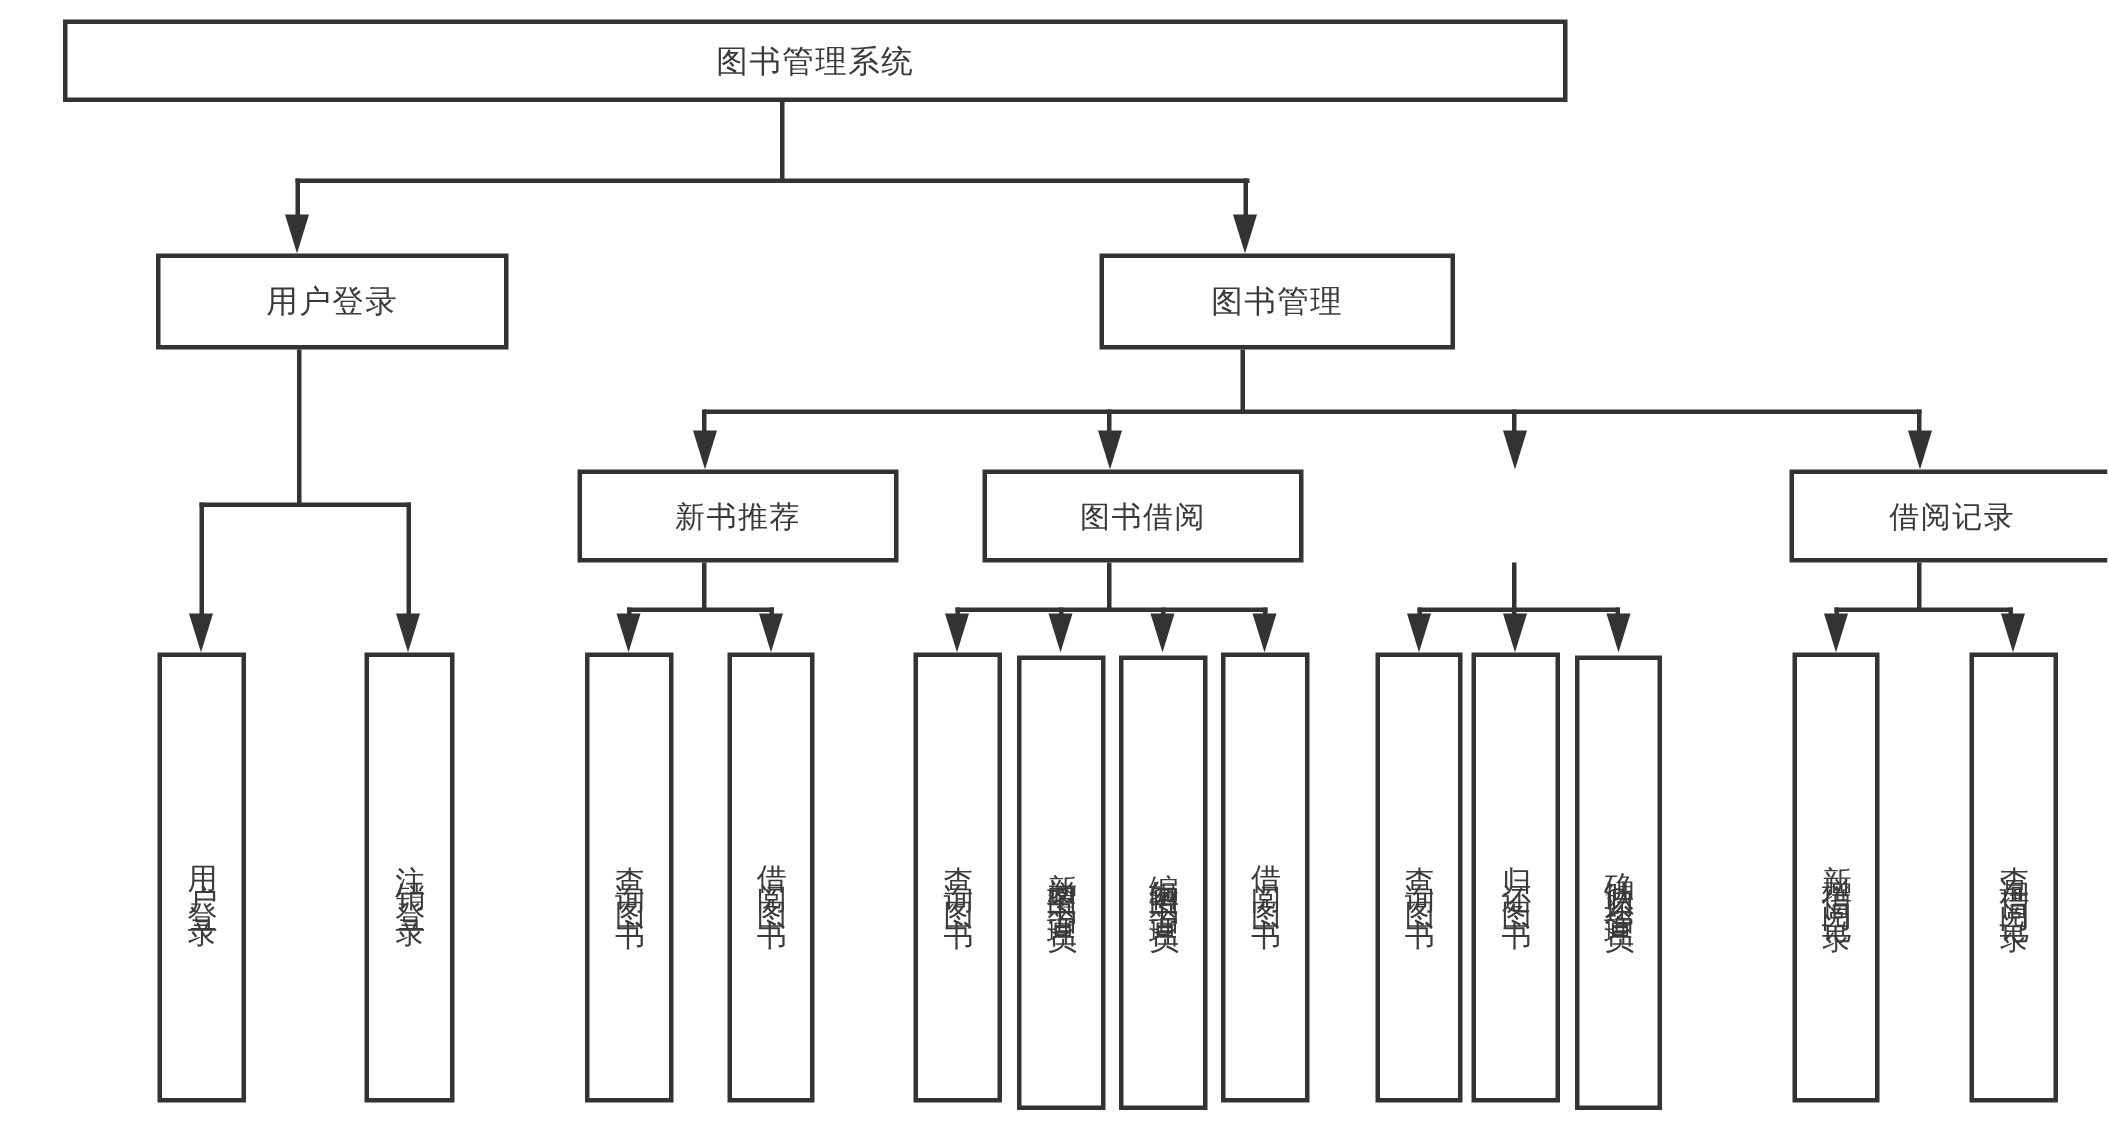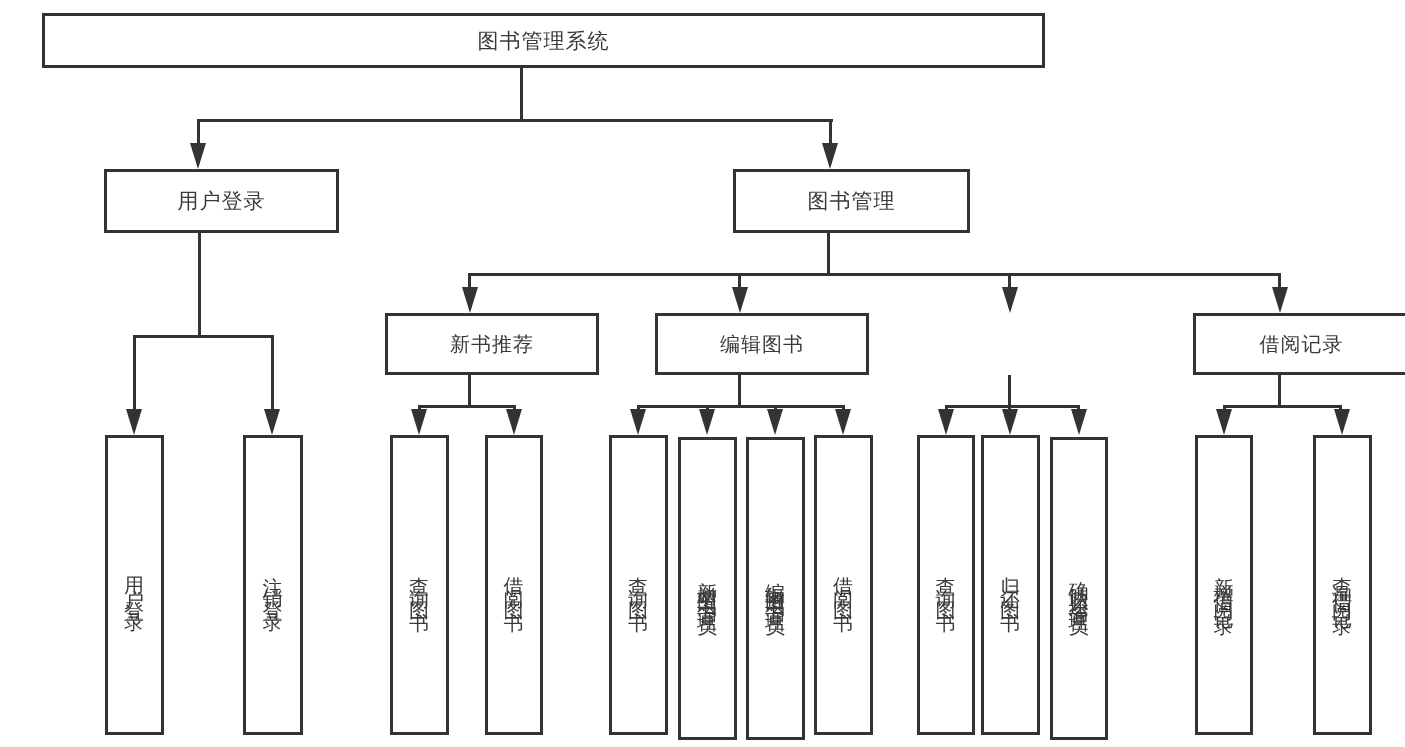--- a/index.html
+++ b/index.html
@@ -110,21 +110,21 @@
   <div class="arr" style="left:732px; top:287px;"></div>
   <div class="vl" style="left:1008px; top:273px; height:16px;"></div>
   <div class="arr" style="left:1002px; top:287px;"></div>
   <div class="vl" style="left:1278px; top:273px; height:16px;"></div>
   <div class="arr" style="left:1272px; top:287px;"></div>
 
   <div class="hbox" style="left:363px; top:313px; width:214px; height:62px; font-size:20px;">
     <span>新书推荐</span>
   </div>
   <div class="hbox" style="left:633px; top:313px; width:214px; height:62px; font-size:20px;">
-    <span>编辑图书</span>
+    <span>图书借阅</span>
   </div>
   <div class="hbox" style="left:1171px; top:313px; width:217px; height:62px; font-size:20px;">
     <span>借阅记录</span>
   </div>
 
   <div class="vl" style="left:468px; top:375px; height:32px;"></div>
   <div class="hl" style="left:418px; top:405px; width:98px;"></div>
   <div class="vl" style="left:418px; top:405px; height:8px;"></div>
   <div class="arr" style="left:411px; top:409px;"></div>
   <div class="vl" style="left:513px; top:405px; height:8px;"></div>

